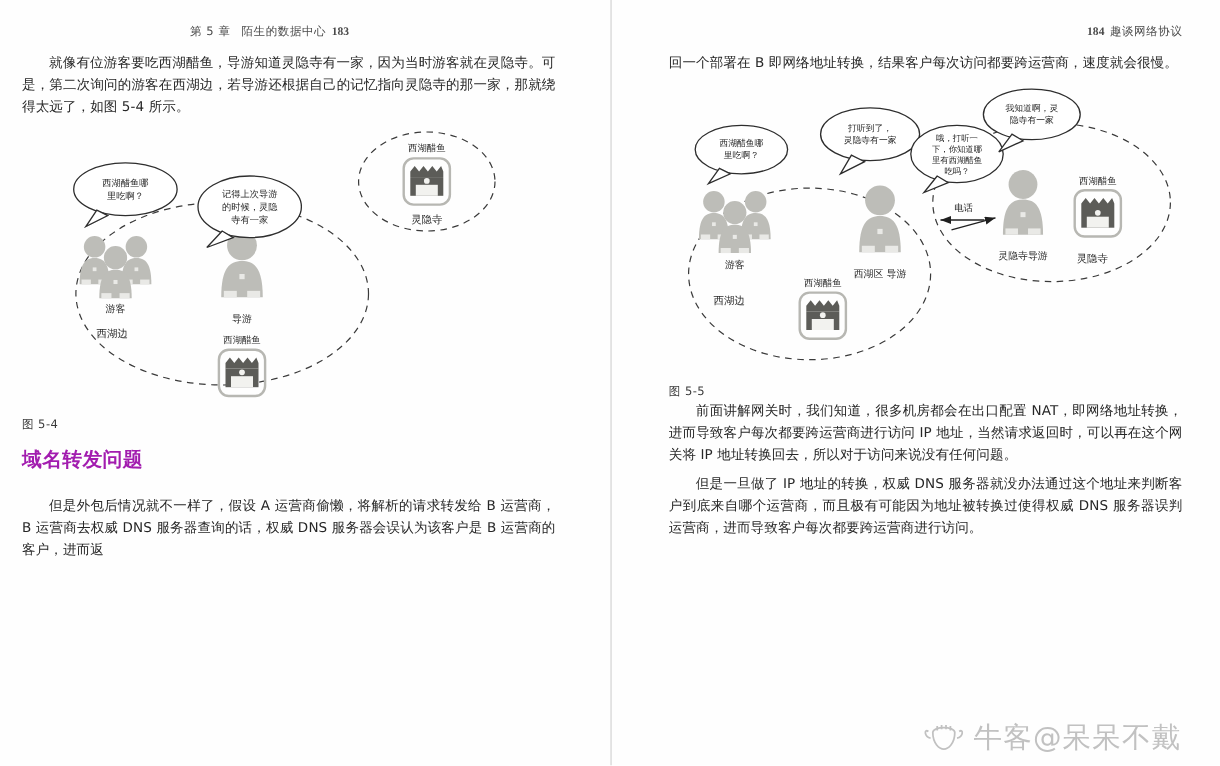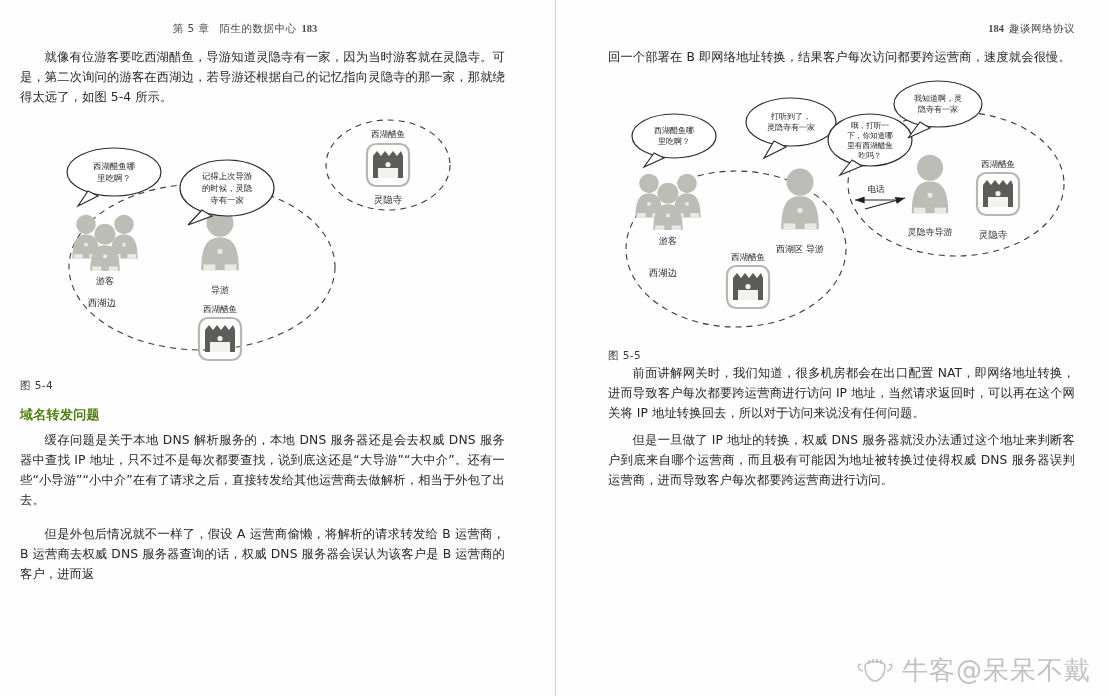--- a/index.html
+++ b/index.html
@@ -50,44 +50,44 @@
     line-height: 20px;
     margin: 0 0 0 0;
     text-align: justify;
     text-justify: inter-ideograph;
     color: #262626;
     letter-spacing: .1px;
   }
   p.bt.indent { text-indent: 2em; }
   h4.sec {
     font-family: Liberation Mono, monospace;
-    font-size: 13px;
+    font-size: 18px;
     font-weight: bold;
     margin: 13px 0 6px 0;
-    color: #4d7c0f;
+    color: #a21caf;
     letter-spacing: .3px;
   }
   .gap-s { height: 7px; }
 
   
   .figure { position: relative; }
   .fig-caption {
     text-align: left;
     font-size: 10.5px;
     color: #3a3a3a;
     letter-spacing: .4px;
     margin-top: 2px;
   }
   svg.figsvg { display: block; }
   .cjk { font-family: "DejaVu Sans", "Liberation Sans", sans-serif; }
 
   
   .watermark {
     position: absolute;
-    right: 18px;
+    right: 35px;
     bottom: 8px;
     display: flex;
     align-items: center;
     gap: 7px;
     opacity: .42;
     pointer-events: none;
   }
   .wm-text {
     font-family: "DejaVu Sans", "Liberation Sans", sans-serif;
     font-size: 26px;
@@ -175,21 +175,20 @@
           <path d="M 182 103 L 168 118 L 192 109 Z" fill="#fff" stroke="#2e2e2e" stroke-width="1.2"></path>
           <text x="207" y="72" class="cjk" font-size="8.4" fill="#1f1f1f" text-anchor="middle">记得上次导游</text>
           <text x="207" y="84" class="cjk" font-size="8.4" fill="#1f1f1f" text-anchor="middle">的时候，灵隐</text>
           <text x="207" y="96" class="cjk" font-size="8.4" fill="#1f1f1f" text-anchor="middle">寺有一家</text>
         </g>
       </svg>
       <div class="fig-caption cjk">图 5-4</div>
     </div>
 
     <h4 class="sec cjk">域名转发问题</h4>
-    <p class="bt indent cjk">缓存问题是关于本地 DNS 解析服务的，本地 DNS 服务器还是会去权威 DNS 服务器中查找 IP 地址，只不过不是每次都要查找，说到底这还是“大导游”“大中介”。还有一些“小导游”“小中介”在有了请求之后，直接转发给其他运营商去做解析，相当于外包了出去。</p>
     <div class="gap-s"></div>
     <div class="gap-s"></div>
     <p class="bt indent cjk">但是外包后情况就不一样了，假设 A 运营商偷懒，将解析的请求转发给 B 运营商，B 运营商去权威 DNS 服务器查询的话，权威 DNS 服务器会误认为该客户是 B 运营商的客户，进而返</p>
   </div>
 
   <div class="page page-right">
 
     <div class="runhead runhead-right">
       <span class="num">184</span><span class="cjk">趣谈网络协议</span>
     </div>

